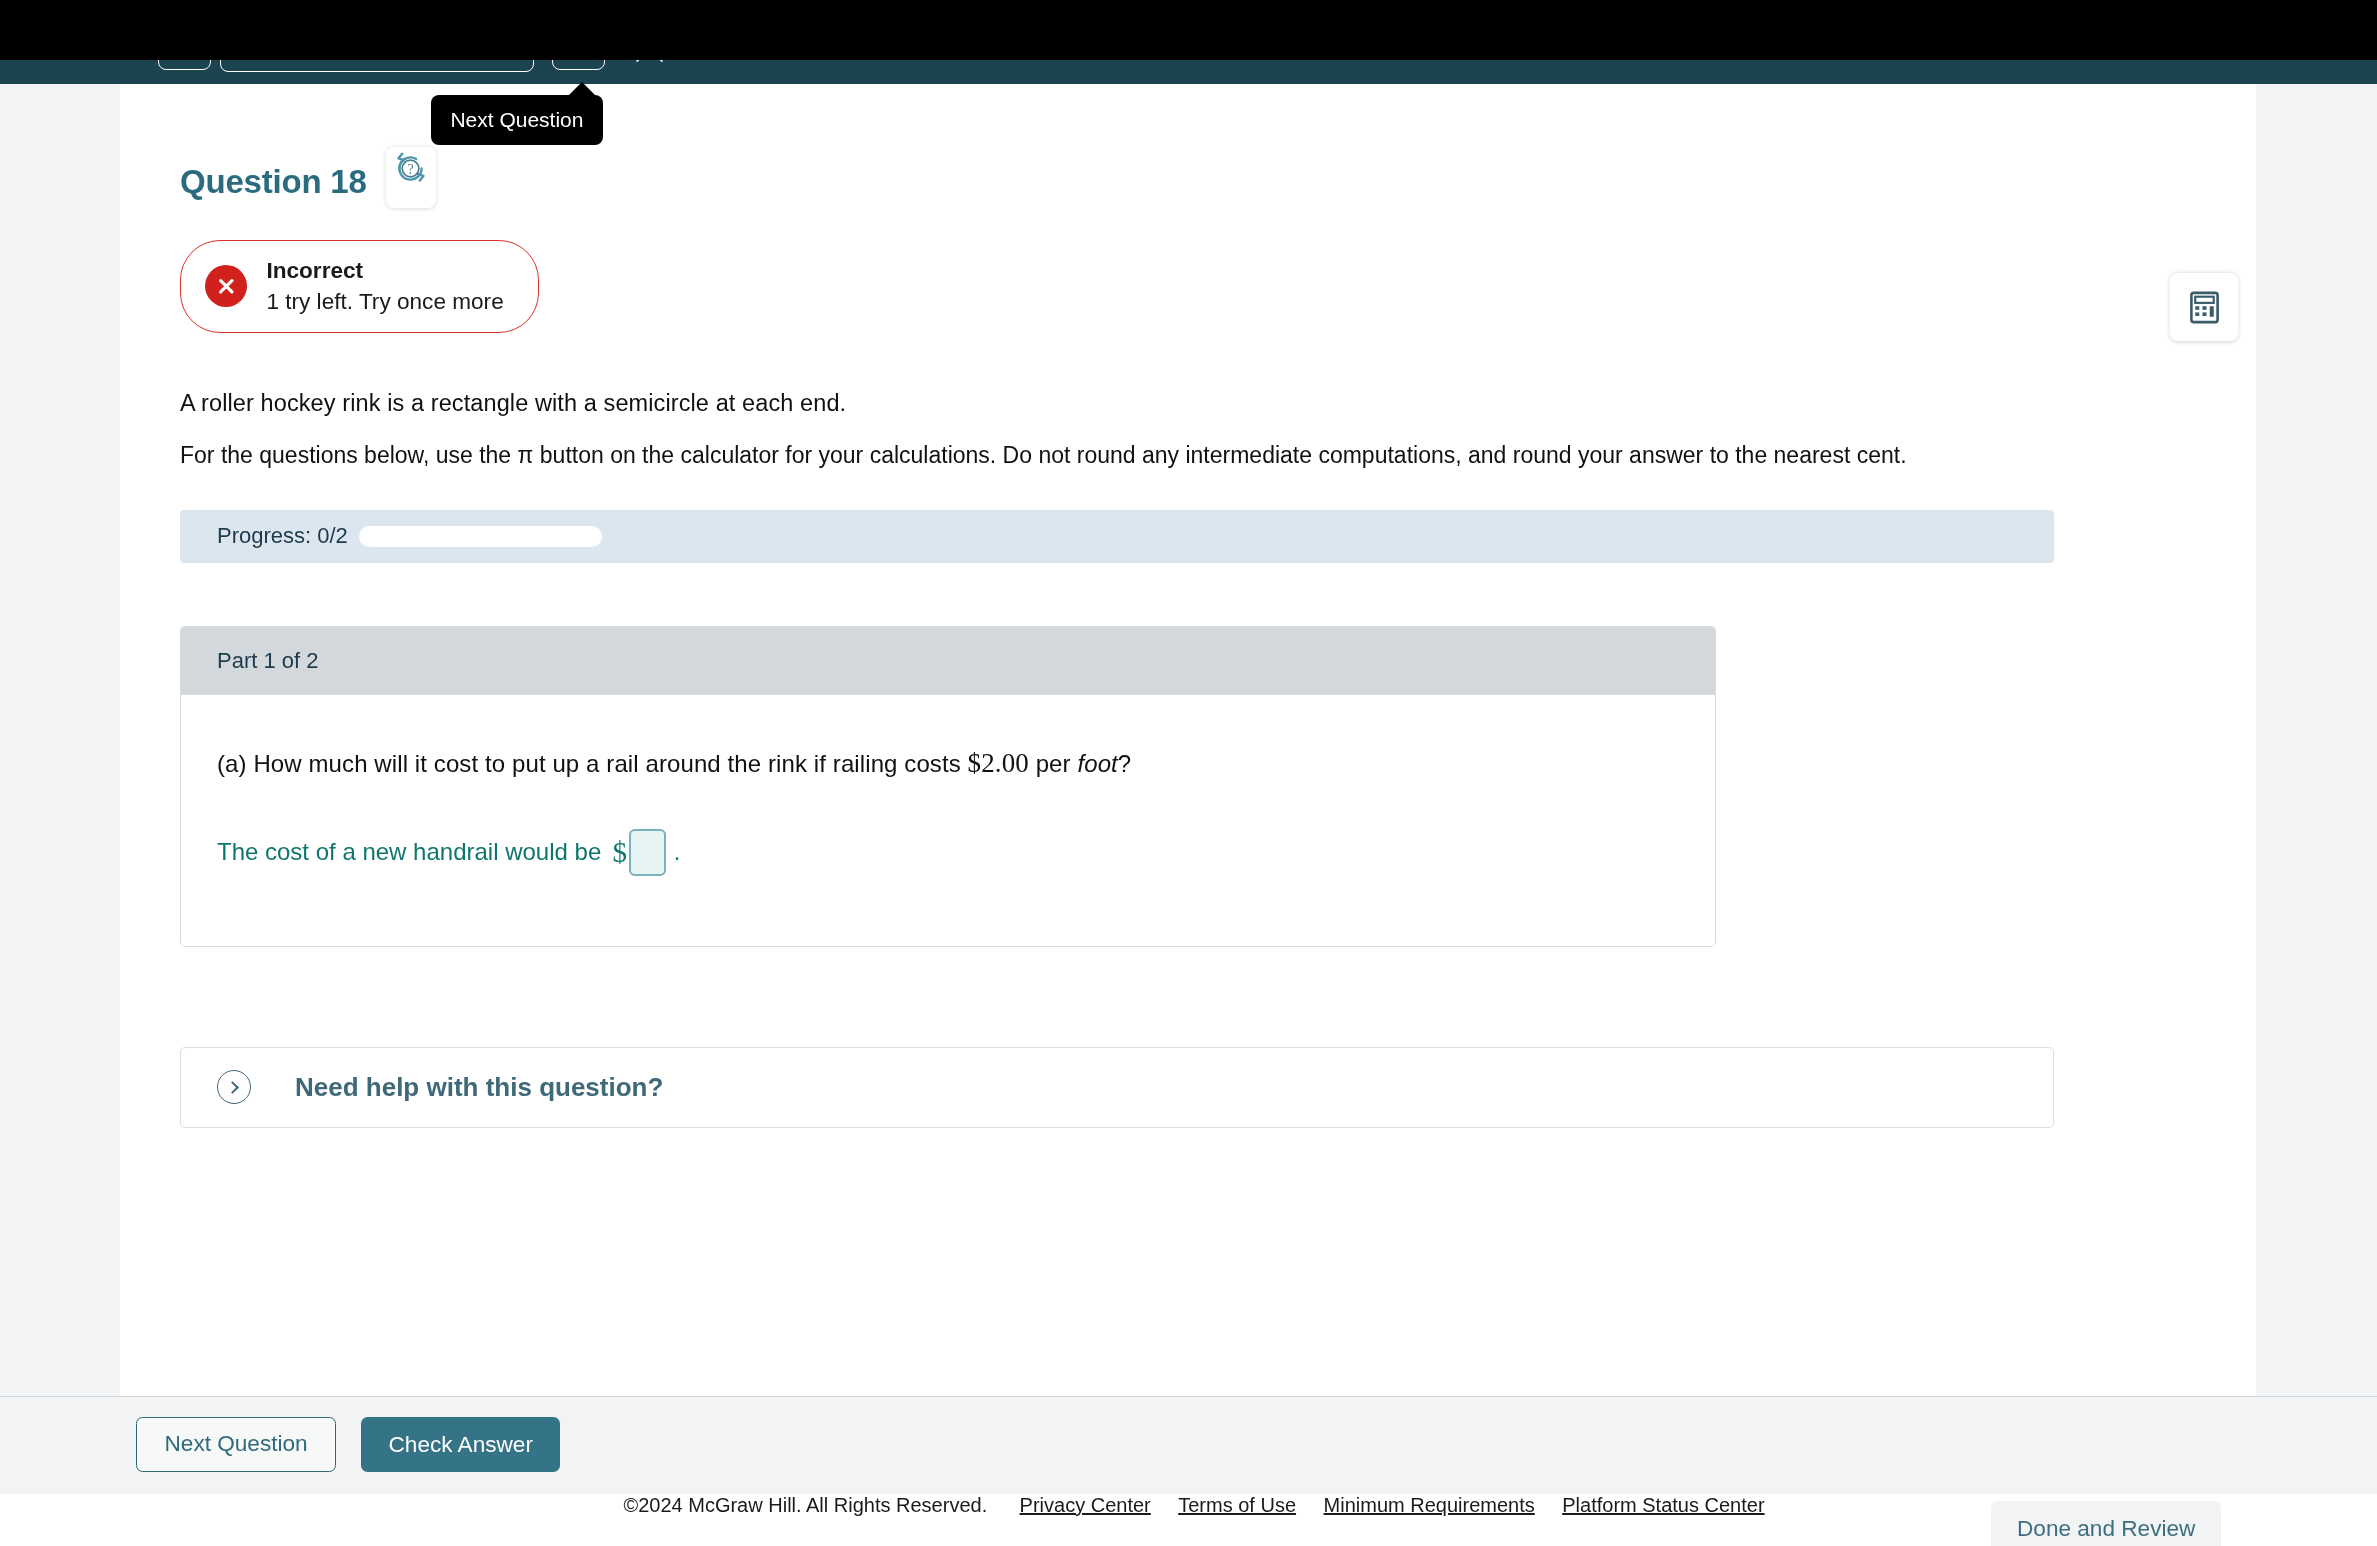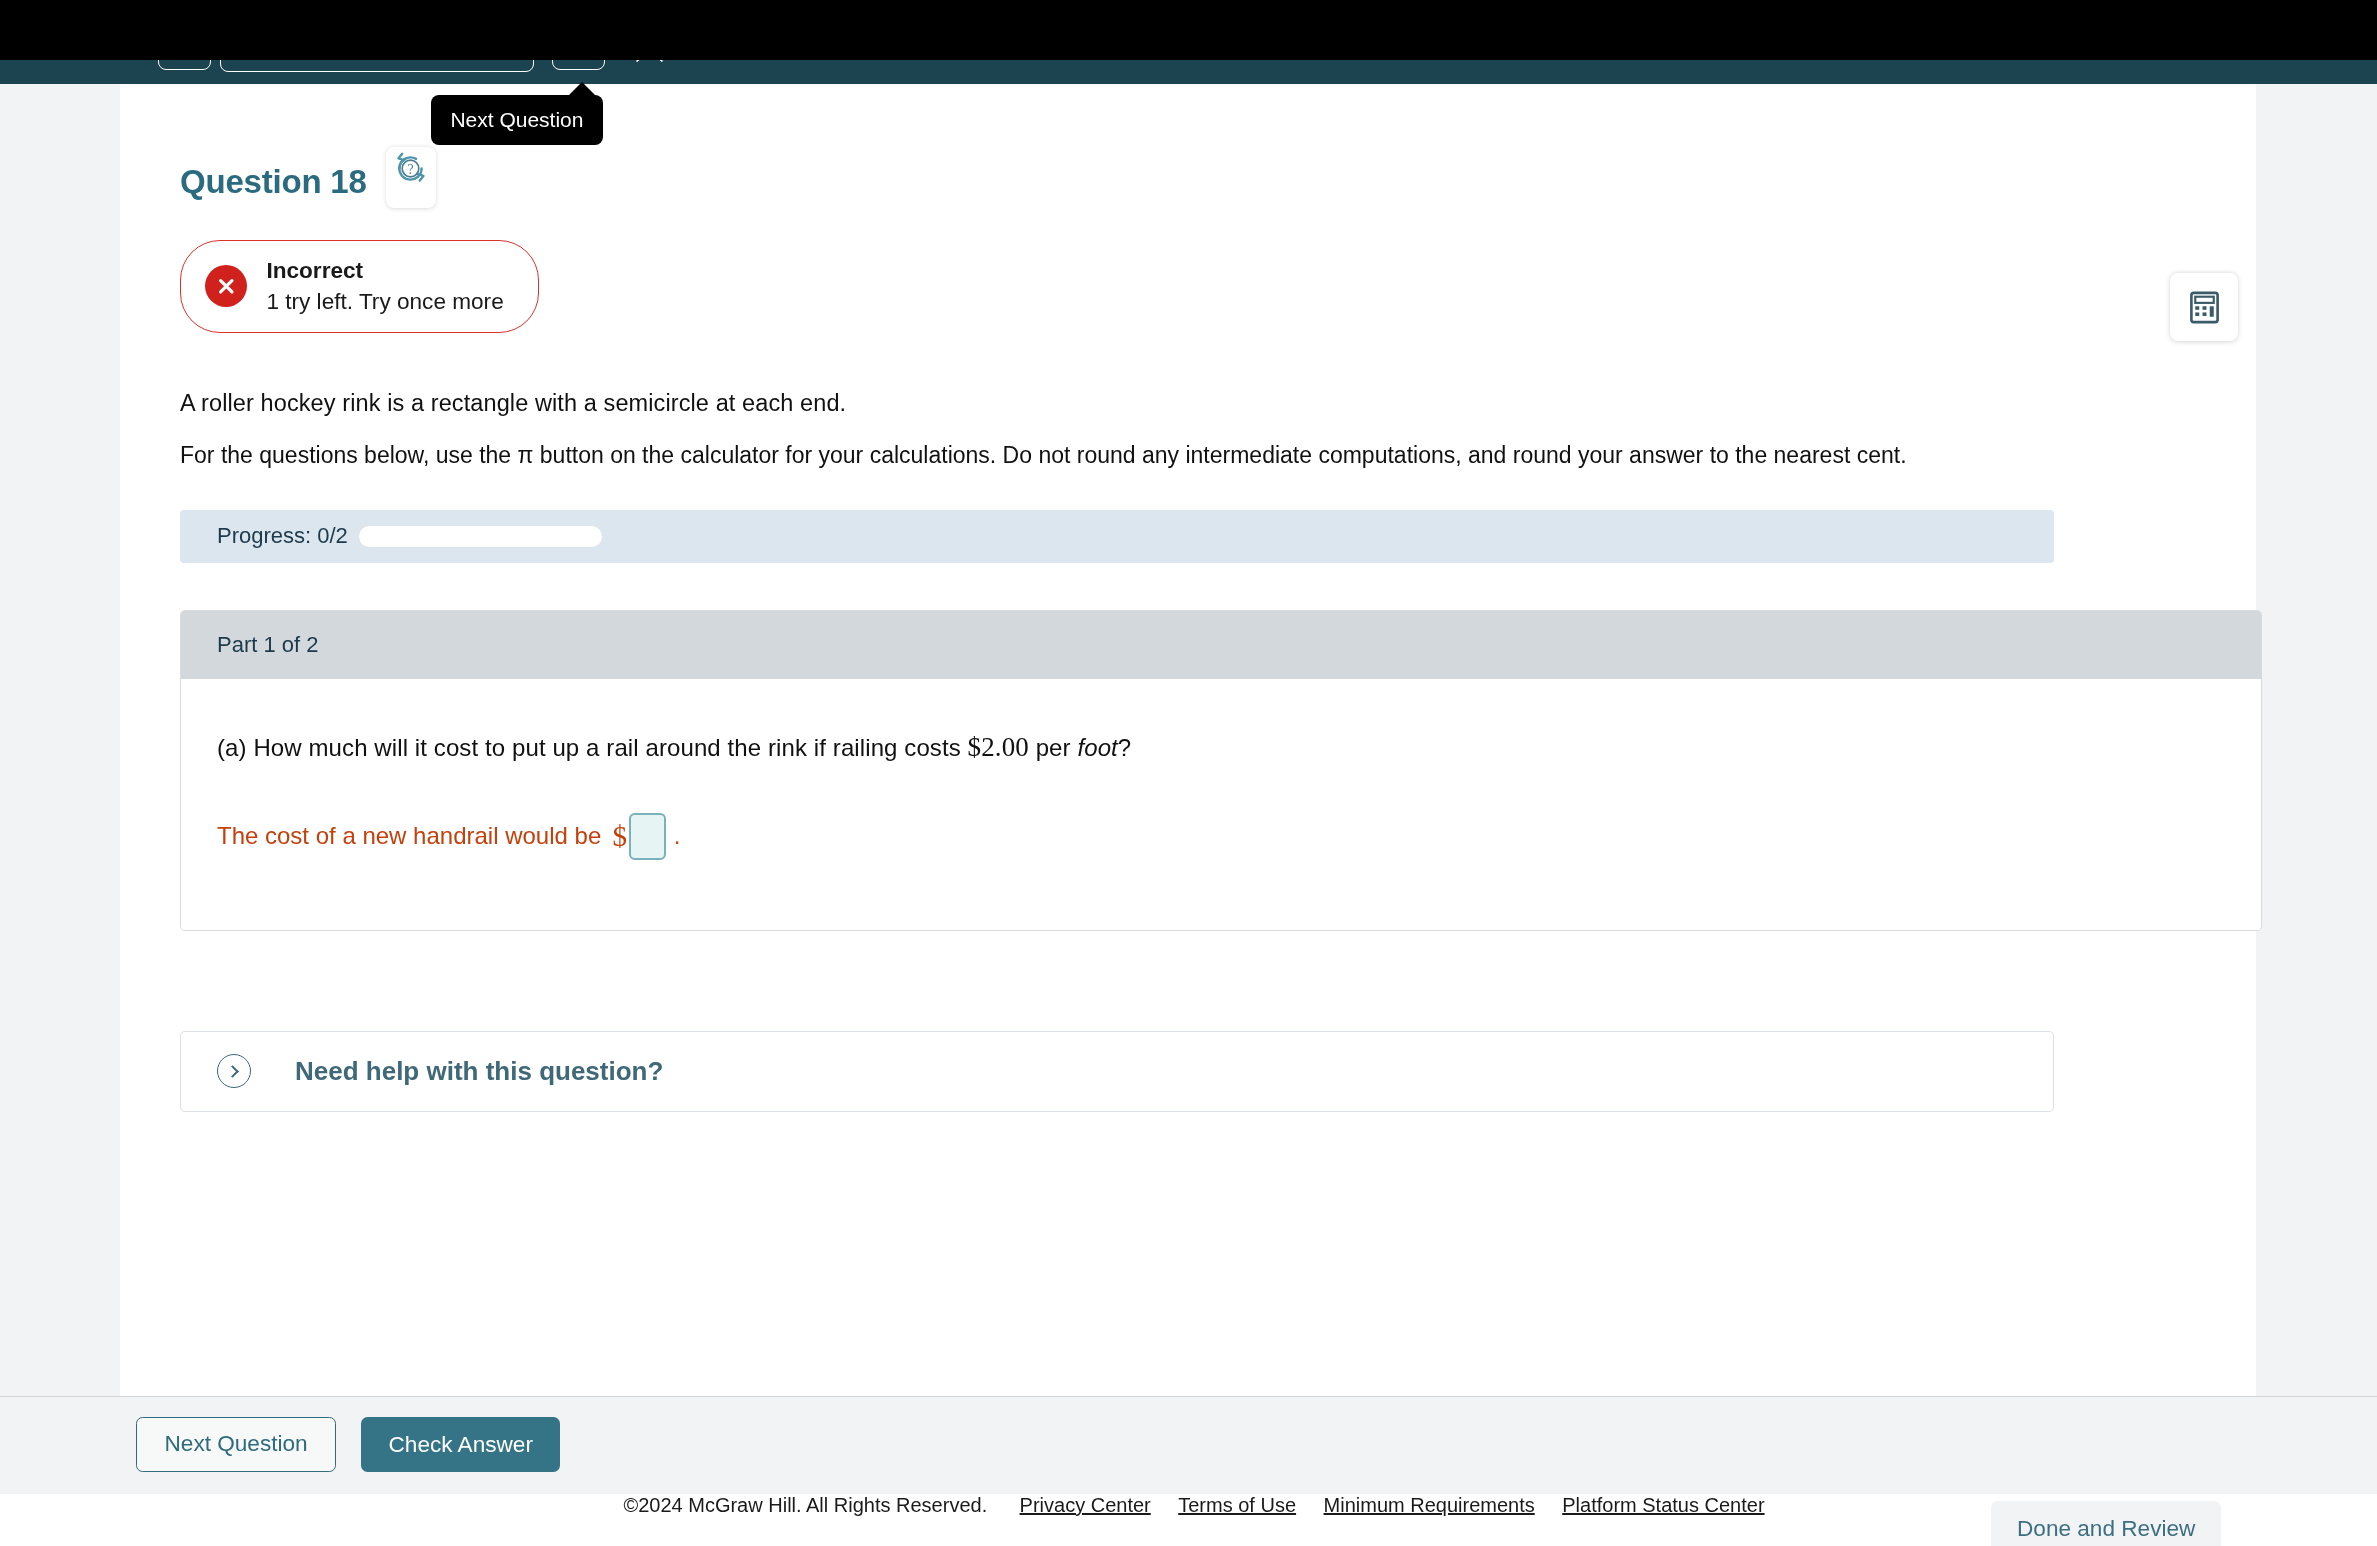--- a/index.html
+++ b/index.html
@@ -116,33 +116,33 @@
     margin-top: 37px; width: 1874px; height: 53px; background: #dce6ee;
     border-radius: 4px; display: flex; align-items: center; padding-left: 37px; gap: 11px;
   }
   .progress-label { font-size: 22px; color: #1c3a4b; }
   .progress-track {
     width: 243px; height: 21px; background: #ffffff; border-radius: 10.5px;
   }
 
   
   .part-panel {
-    margin-top: 47px; width: 2082px; border: 0.8px solid #d7dade; border-radius: 4.9px;
+    margin-top: 63px; width: 1536px; border: 0.8px solid #d7dade; border-radius: 4.9px;
     background: #ffffff; overflow: hidden;
   }
   .part-head {
     background: #d2d8dc; height: 68px; display: flex; align-items: center; padding-left: 36px;
     font-size: 22px; color: #1c3a4b;
   }
   .part-body { padding: 53px 36px 70px 36px; background: #ffffff; }
   .qa-line { font-size: 24px; color: #111; letter-spacing: 0.1px; }
   .serif { font-family: "Liberation Serif", serif; font-size: 27px; }
   .ital { font-style: italic; }
   .ans-line {
-    margin-top: 50px; display: flex; align-items: center; font-size: 24px; color: #c2410c;
+    margin-top: 50px; display: flex; align-items: center; font-size: 24px; color: #0f766e;
   }
   .dollar { font-family: "Liberation Serif", serif; font-size: 29px; margin-left: 11.3px; }
   .ans-box {
     width: 37px; height: 47px; background: #e7f4f4;
     border: 2.4px solid #7bb0bd; border-radius: 5.7px; margin: 0 1.6px;
   }
   .period { font-size: 24px; margin-left: 6.5px; }
 
   
   .help-panel {

